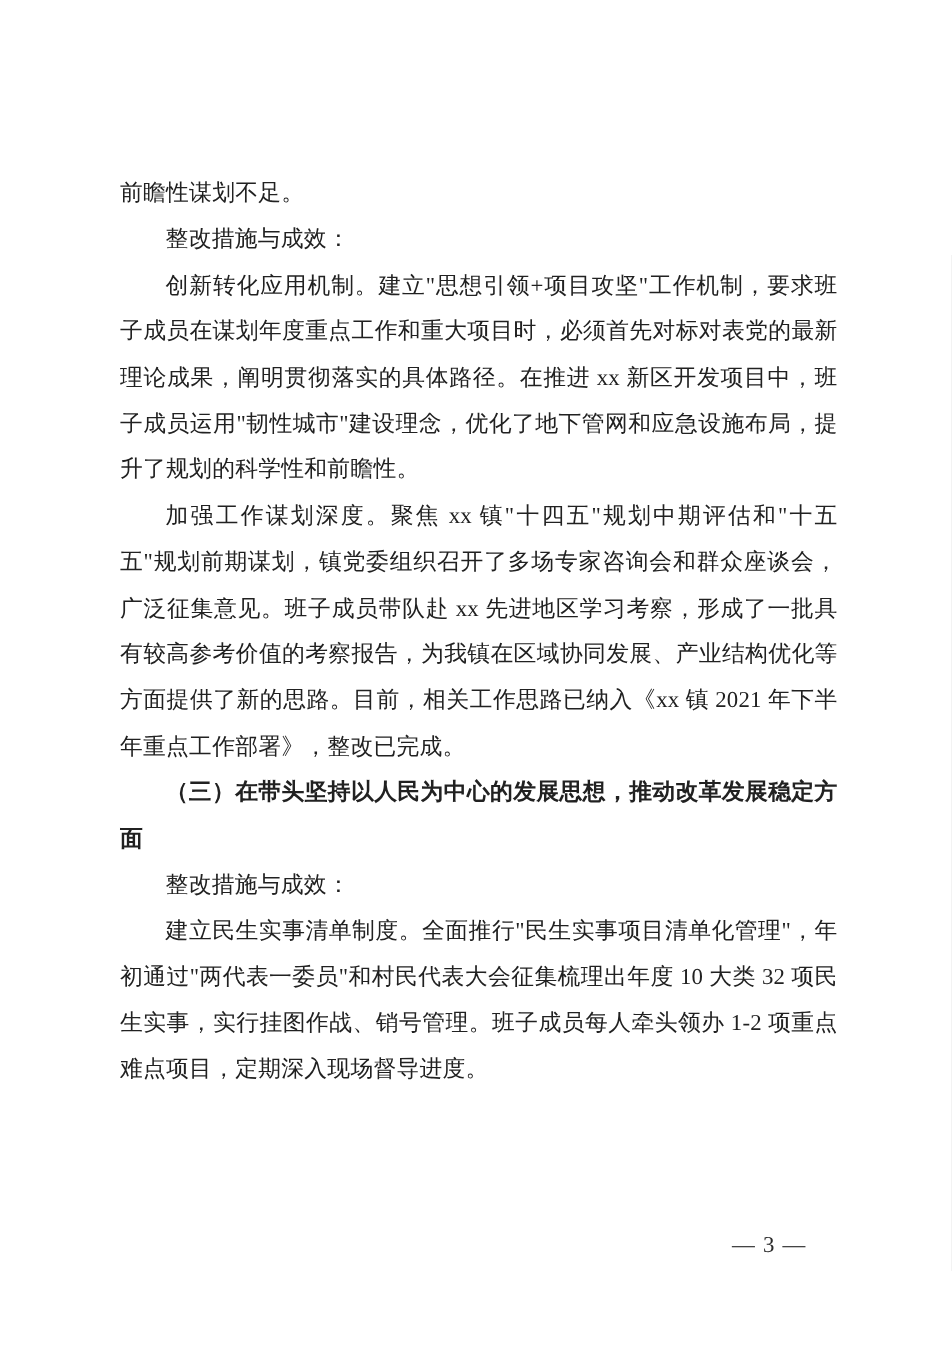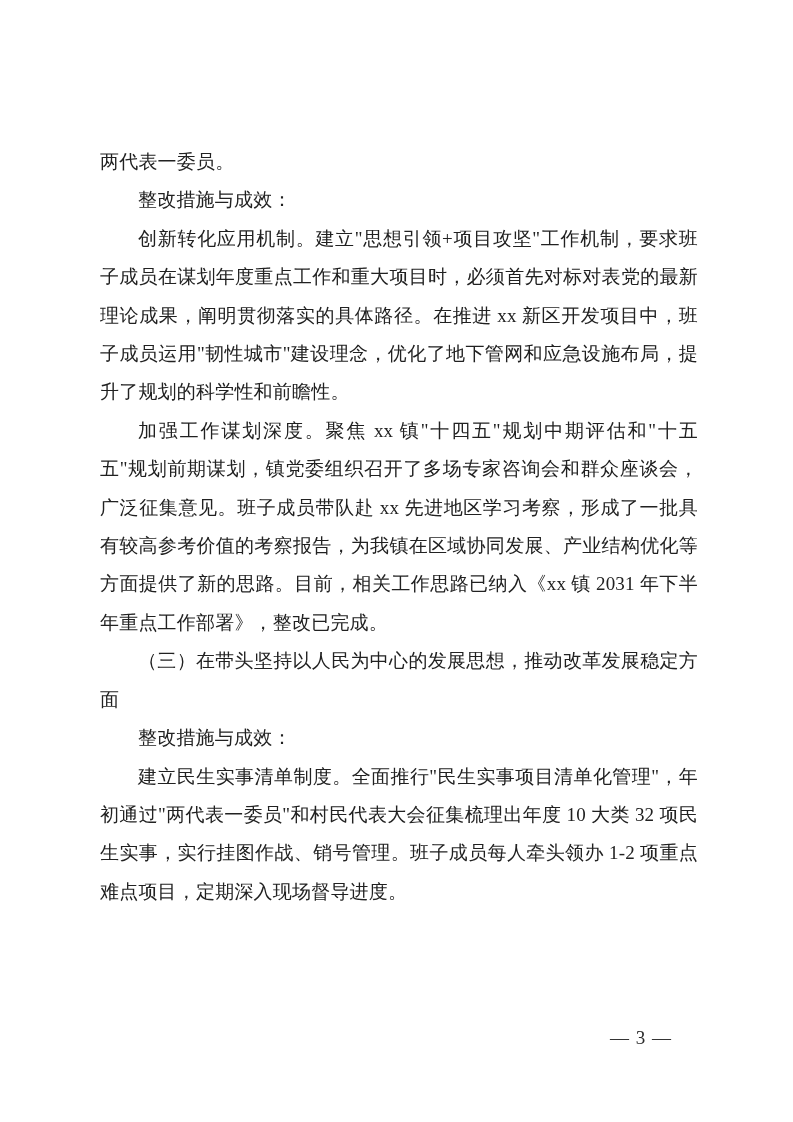--- a/index.html
+++ b/index.html
@@ -29,43 +29,43 @@
     letter-spacing: 0.2px;
   }
   .content p {
     margin: 0;
     padding: 0;
   }
   .indent {
     text-indent: 2em;
   }
   .bold {
-    font-weight: normal;
+    font-weight: bold;
   }
   .footer {
     position: absolute;
     top: 1027px;
     right: 121px;
     font-size: 19px;
     line-height: 22px;
     letter-spacing: 1px;
     color: #2a2a2a;
     white-space: nowrap;
   }
 </style>
 </head>
 <body>
 
 <div class="page">
 
   <div class="content">
-    <p class="para">两代表一委员。</p>
+    <p class="para">前瞻性谋划不足。</p>
     <p class="para indent">整改措施与成效：</p>
     <p class="para indent">创新转化应用机制。建立"思想引领+项目攻坚"工作机制，要求班子成员在谋划年度重点工作和重大项目时，必须首先对标对表党的最新理论成果，阐明贯彻落实的具体路径。在推进 xx 新区开发项目中，班子成员运用"韧性城市"建设理念，优化了地下管网和应急设施布局，提升了规划的科学性和前瞻性。</p>
-    <p class="para indent">加强工作谋划深度。聚焦 xx 镇"十四五"规划中期评估和"十五五"规划前期谋划，镇党委组织召开了多场专家咨询会和群众座谈会，广泛征集意见。班子成员带队赴 xx 先进地区学习考察，形成了一批具有较高参考价值的考察报告，为我镇在区域协同发展、产业结构优化等方面提供了新的思路。目前，相关工作思路已纳入《xx 镇 2031 年下半年重点工作部署》，整改已完成。</p>
+    <p class="para indent">加强工作谋划深度。聚焦 xx 镇"十四五"规划中期评估和"十五五"规划前期谋划，镇党委组织召开了多场专家咨询会和群众座谈会，广泛征集意见。班子成员带队赴 xx 先进地区学习考察，形成了一批具有较高参考价值的考察报告，为我镇在区域协同发展、产业结构优化等方面提供了新的思路。目前，相关工作思路已纳入《xx 镇 2021 年下半年重点工作部署》，整改已完成。</p>
     <p class="para indent bold">（三）在带头坚持以人民为中心的发展思想，推动改革发展稳定方面</p>
     <p class="para indent">整改措施与成效：</p>
     <p class="para indent">建立民生实事清单制度。全面推行"民生实事项目清单化管理"，年初通过"两代表一委员"和村民代表大会征集梳理出年度 10 大类 32 项民生实事，实行挂图作战、销号管理。班子成员每人牵头领办 1-2 项重点难点项目，定期深入现场督导进度。</p>
   </div>
 
   <div class="footer">— 3 —</div>
 
 </div>
 
 </body></html>

